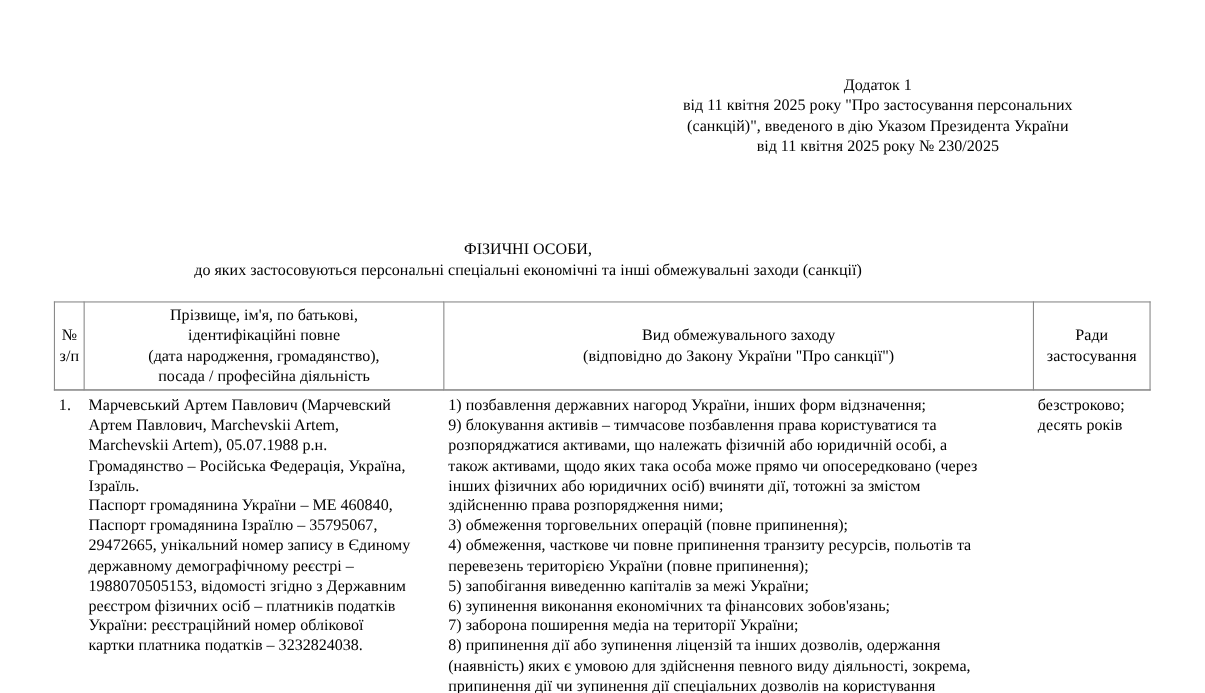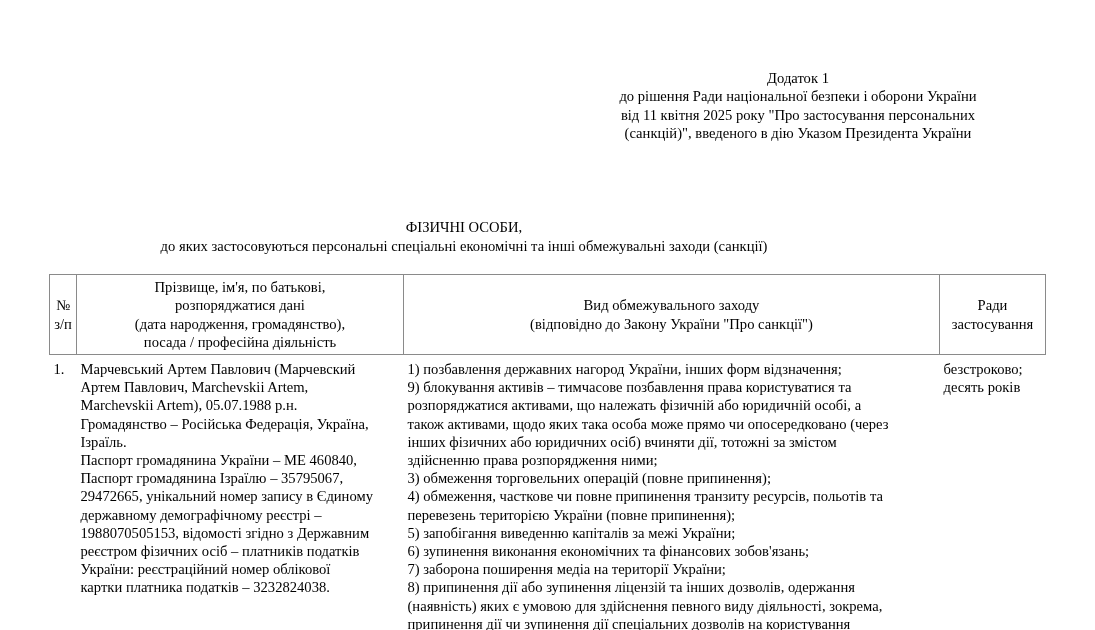--- a/index.html
+++ b/index.html
@@ -1,36 +1,36 @@
 <!DOCTYPE html>
 <html><head>
 <meta charset="utf-8">
 <style>
   html, body { margin:0; padding:0; background:#ffffff; }
   body { width:1095px; height:630px; overflow:hidden; position:relative;
          font-family:"Liberation Serif", "DejaVu Serif", serif; color:#000; font-size:14.6px; }
   .annex { position:absolute; left:583px; top:69px; width:430px; text-align:center; line-height:18.3px; }
   .annex div { white-space:nowrap; }
-  .title { position:absolute; left:0; width:928px; top:218px; text-align:center; line-height:18.5px; }
+  .title { position:absolute; left:16px; width:928px; top:218px; text-align:center; line-height:18.5px; }
   table.sanctions { position:absolute; left:49px; top:274px; border-collapse:collapse; table-layout:fixed; width:996px; }
   table.sanctions th { border:1px solid #8a8a8a; font-weight:normal; vertical-align:middle;
                        height:79px; padding:0 2px; line-height:18.3px; }
   table.sanctions td { vertical-align:top; padding:5px 4px 0 4px; line-height:18.2px; text-align:left; }
   col.c1 { width:27px; } col.c2 { width:327px; } col.c3 { width:536px; } col.c4 { width:106px; }
   td.num { padding-left:4px; }
   .line { white-space:nowrap; }
 </style>
 </head>
 <body>
 
 <div class="annex">
   <div>Додаток 1</div>
-  <div>до рішення Ради національної безпеки і оборони України</div>
   <div>від 11 квітня 2025 року "Про застосування персональних</div>
   <div>(санкцій)", введеного в дію Указом Президента України</div>
+  <div>від 11 квітня 2025 року № 230/2025</div>
 </div>
 
 <div class="title">
   <div>ФІЗИЧНІ ОСОБИ,</div>
   <div>до яких застосовуються персональні спеціальні економічні та інші обмежувальні заходи (санкції)</div>
 </div>
 
 <table class="sanctions">
   <colgroup>
       <col class="c1">
@@ -39,21 +39,21 @@
       <col class="c4">
     </colgroup>
   <thead>
     <tr>
       <th>
         <div>№</div>
         <div>з/п</div>
       </th>
       <th>
         <div>Прізвище, ім'я, по батькові,</div>
-        <div>розпоряджатися дані</div>
+        <div>ідентифікаційні повне</div>
         <div>(дата народження, громадянство),</div>
         <div>посада / професійна діяльність</div>
       </th>
       <th>
         <div>Вид обмежувального заходу</div>
         <div>(відповідно до Закону України "Про санкції")</div>
       </th>
       <th>
         <div>Ради</div>
         <div>застосування</div>

